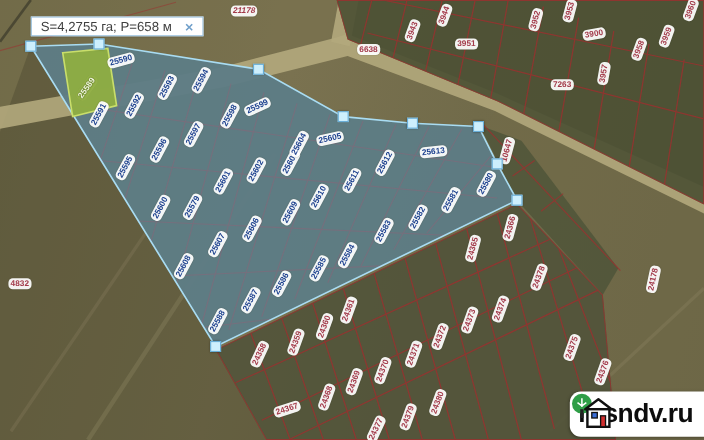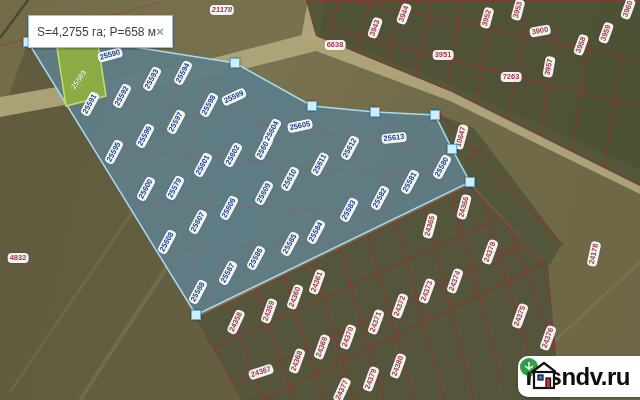--- a/index.html
+++ b/index.html
@@ -18,22 +18,22 @@
   }
   .plabel.sel{color:#1d418f;}
   .plabel.out{color:#a33a4a;}
   .plabel.green{background:rgba(175,200,90,.25);color:#f4f8e2;
     text-shadow:0 0 2px #55711c,0 0 1px #55711c;box-shadow:none;}
   .handle{
     position:absolute;width:8px;height:8px;margin:-5px 0 0 -5px;
     background:#cdeffd;border:1.5px solid #69aed7;box-shadow:0 0 2px rgba(0,0,0,.45);
   }
   .tooltip{
-    position:absolute;left:28px;top:15px;height:33px;box-sizing:border-box;
-    display:flex;align-items:center;gap:0;padding:0 8px;
+    position:absolute;left:28px;top:15px;height:18px;box-sizing:border-box;
+    display:flex;align-items:center;gap:12px;padding:0 8px;
     background:#fff;border:1px solid #9cc2de;box-shadow:0 1px 2px rgba(0,0,0,.35);
     font-size:12px;color:#3f3f3f;white-space:nowrap;
   }
   .tooltip .close{color:#6f9fca;font-weight:bold;font-size:13px;line-height:13px;cursor:pointer;}
   .watermark{
     position:absolute;right:0;bottom:3px;height:41px;
     display:flex;align-items:center;gap:6px;padding:0 10px 0 8px;
     background:#fff;border-radius:10px 0 0 10px;box-shadow:0 1px 3px rgba(0,0,0,.3);
   }
   .watermark .brand{font-size:24px;font-weight:bold;color:#0d0d0d;letter-spacing:-.5px;}
@@ -170,21 +170,21 @@
       <div class="plabel sel" style="left: 349px; top: 210px; --r: -62deg;">25583</div>
       <div class="plabel sel" style="left: 316px; top: 232px; --r: -62deg;">25584</div>
       <div class="plabel sel" style="left: 290px; top: 244px; --r: -62deg;">25585</div>
       <div class="plabel sel" style="left: 256px; top: 258px; --r: -62deg;">25586</div>
       <div class="plabel sel" style="left: 228px; top: 273px; --r: -62deg;">25587</div>
       <div class="plabel sel" style="left: 198px; top: 292px; --r: -62deg;">25588</div>
       <div class="plabel out" style="left: 222px; top: 10px; font-style: italic; --r: 0deg;">21178</div>
       <div class="plabel out" style="left: 335px; top: 45px; --r: 0deg;">6638</div>
       <div class="plabel out" style="left: 375px; top: 28px; --r: -70deg;">3943</div>
       <div class="plabel out" style="left: 404px; top: 14px; --r: -70deg;">3944</div>
-      <div class="plabel out" style="left: 424px; top: 55px; margin-left: 19px; --r: 0deg;">3951</div>
+      <div class="plabel out" style="left: 424px; top: 40px; --r: 0deg;">3951</div>
       <div class="plabel out" style="left: 487px; top: 18px; --r: -75deg;">3952</div>
       <div class="plabel out" style="left: 518px; top: 10px; --r: -75deg;">3953</div>
       <div class="plabel out" style="left: 540px; top: 31px; --r: -10deg;">3900</div>
       <div class="plabel out" style="left: 511px; top: 77px; --r: 0deg;">7263</div>
       <div class="plabel out" style="left: 549px; top: 67px; --r: -80deg;">3957</div>
       <div class="plabel out" style="left: 581px; top: 45px; --r: -70deg;">3958</div>
       <div class="plabel out" style="left: 606px; top: 33px; --r: -70deg;">3959</div>
       <div class="plabel out" style="left: 628px; top: 9px; --r: -70deg;">3960</div>
       <div class="plabel out" style="left: 461px; top: 137px; --r: -75deg;">10647</div>
       <div class="plabel out" style="left: 18px; top: 258px; --r: 0deg;">4832</div>

